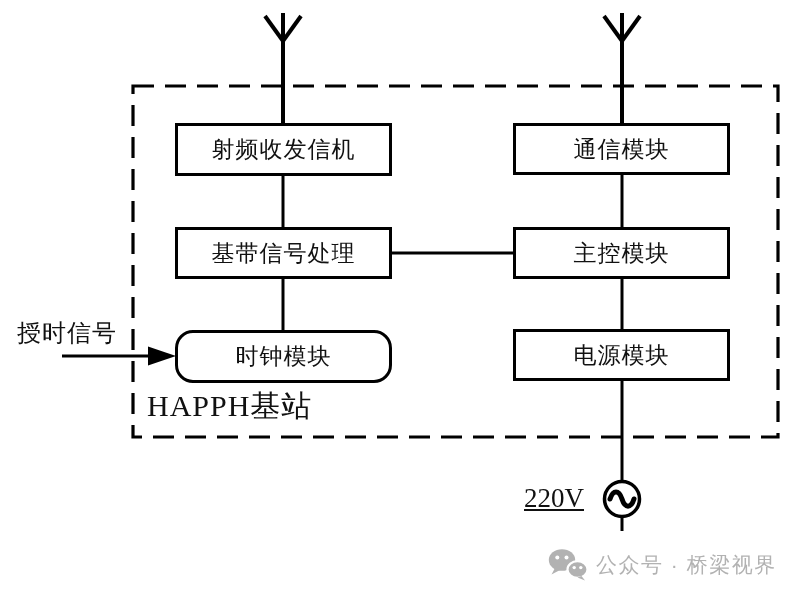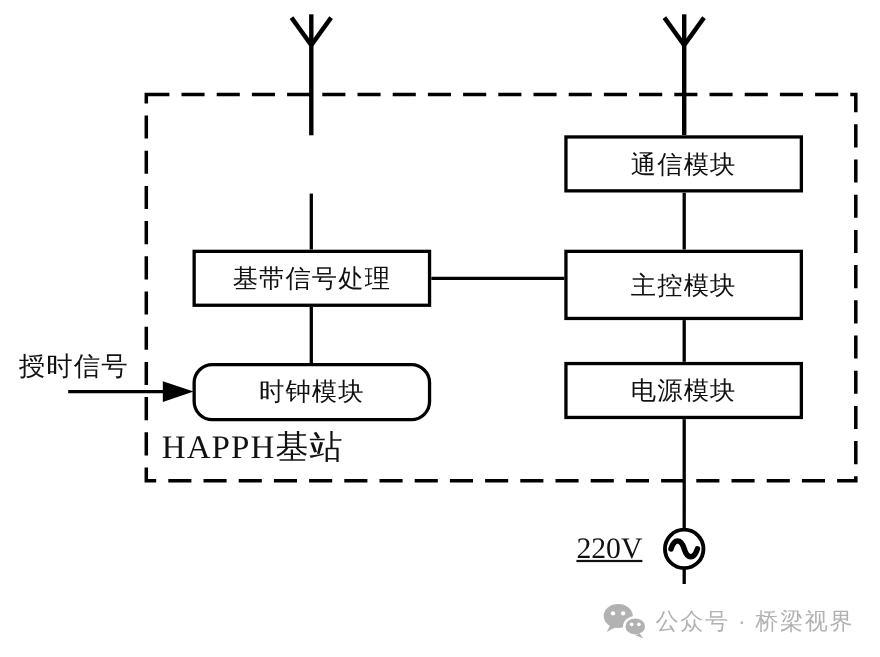--- a/index.html
+++ b/index.html
@@ -91,27 +91,30 @@
         <polygon points="148,346.5 176,356 148,365.5" fill="#000" stroke="none"></polygon>
       </g>
 
       <g>
         <circle cx="622" cy="499" r="17.5" fill="#fff" stroke-width="3.5"></circle>
         <path d="M 610 499 C 613 489.5, 619 489.5, 622 499 C 625 508.5, 631 508.5, 634 499" stroke-width="5" stroke-linecap="round"></path>
       </g>
     </g>
   </svg>
 
+  <div class="box" style="left:175px; top:123px;">
+    <span>射频收发信机</span>
+  </div>
   <div class="box" style="left:513px; top:123px; height:52px;">
     <span>通信模块</span>
   </div>
   <div class="box" style="left:175px; top:227px; height:52px;">
     <span>基带信号处理</span>
   </div>
-  <div class="box" style="left:513px; top:227px; height:64px;">
+  <div class="box" style="left:513px; top:227px; height:52px;">
     <span>主控模块</span>
   </div>
   <div class="box" style="left:175px; top:330px;border-radius:18px;">
     <span>时钟模块</span>
   </div>
   <div class="box" style="left:513px; top:329px; height:52px;">
     <span>电源模块</span>
   </div>
 
   <div class="label label-timing">授时信号</div>

